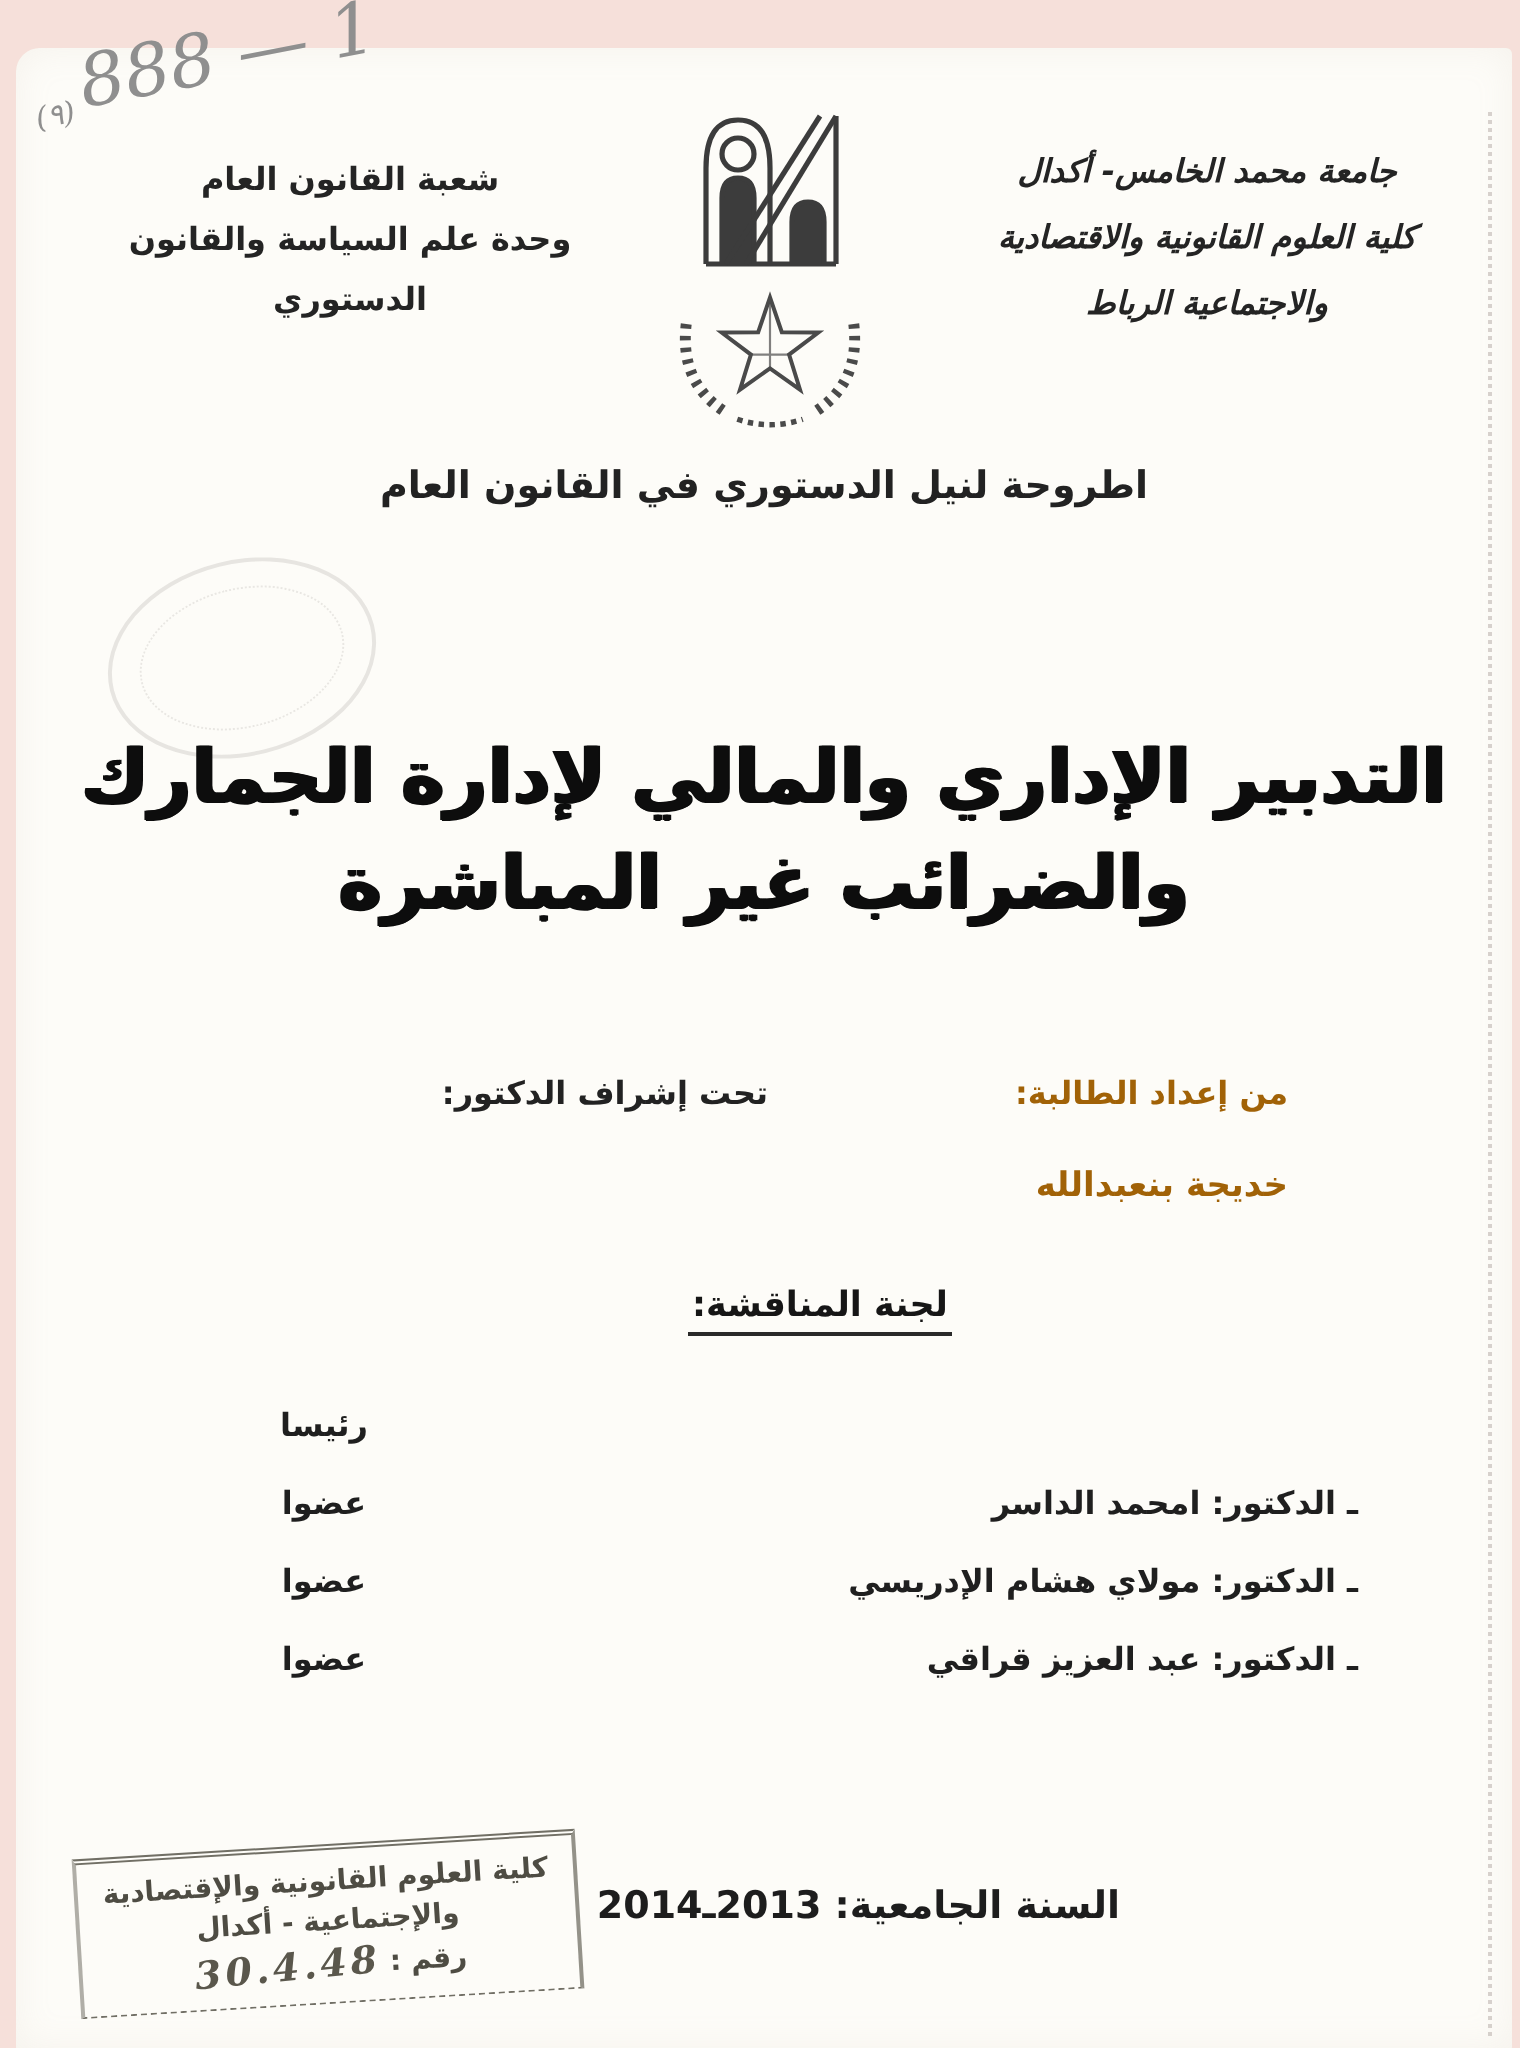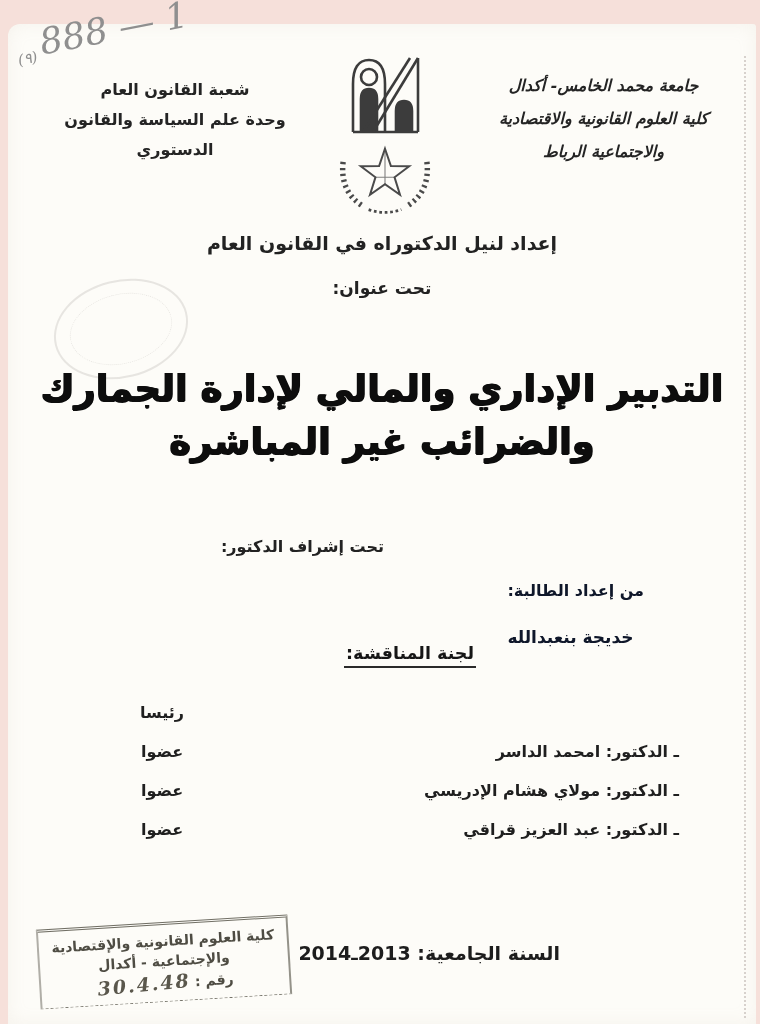--- a/index.html
+++ b/index.html
@@ -49,21 +49,21 @@
     position:absolute;left:14px;top:12px;right:14px;bottom:12px;
     border:1px dotted rgba(145,140,135,.18);border-radius:50%;
   }
   
   .main-title{
     left:0;top:338px;width:100%;text-align:center;
     font-size:37px;line-height:53px;font-weight:bold;color:#0d0d0d;
     text-shadow:0.8px 0 0 #0d0d0d,-0.8px 0 0 #0d0d0d,0 0.6px 0 #0d0d0d;
   }
   
-  .student-col{right:112px;top:513px;text-align:left;font-size:16px;color:#0f172a;margin-top:44px;}
+  .student-col{right:112px;top:513px;text-align:right;font-size:16px;color:#a16207;}
   .student-col .name{margin-top:27px;font-size:17px;}
   .supervisor-col{left:208px;top:513px;width:168px;text-align:right;font-size:16px;color:#222;}
   .supervisor-col .name{margin-top:27px;font-size:17px;}
   
   .committee-head-wrap{left:0;top:619px;width:100%;text-align:center;margin-left:28px;}
   .committee-head{
     display:inline-block;font-size:17.5px;color:#161616;
     border-bottom:2px solid #2a2a2a;padding:0 2px 3px 2px;
   }
   .committee-list{left:0;top:678px;right:0;}
@@ -142,22 +142,21 @@
       <g stroke="#4a4a4a" fill="none">
         <path d="M34,76 Q10,60 14,28" stroke-width="6" stroke-dasharray="2.5 4"></path>
         <path d="M86,76 Q110,60 106,28" stroke-width="6" stroke-dasharray="2.5 4"></path>
         <path d="M42,81 Q60,87 78,81" stroke-width="3" stroke-dasharray="3 3"></path>
         <path d="M60,14 L66.5,33.1 L86.6,33.3 L70.5,45.4 L76.5,64.7 L60,53 L43.5,64.7 L49.5,45.4 L33.4,33.3 L53.5,33.1 Z" stroke-width="2.2"></path>
         <path d="M49.5,45.4 L70.5,45.4 M60,14 L60,53" stroke-width="1.2" opacity="0.7"></path>
       </g>
     </svg>
   </div>
 
-  <div class="abs thesis-type rtl b">إعداد لنيل الدكتوراه في القانون العام</div>
-  <div class="abs under-title rtl b">تحت عنوان:</div>
+  <div class="abs thesis-type rtl b">اطروحة لنيل الدستوري في القانون العام</div>
 
   <div class="abs ghost-stamp">
       <div class="inner"></div>
     </div>
 
   <div class="abs main-title rtl">
     <div>التدبير الإداري والمالي لإدارة الجمارك</div>
     <div>والضرائب غير المباشرة</div>
   </div>
 

